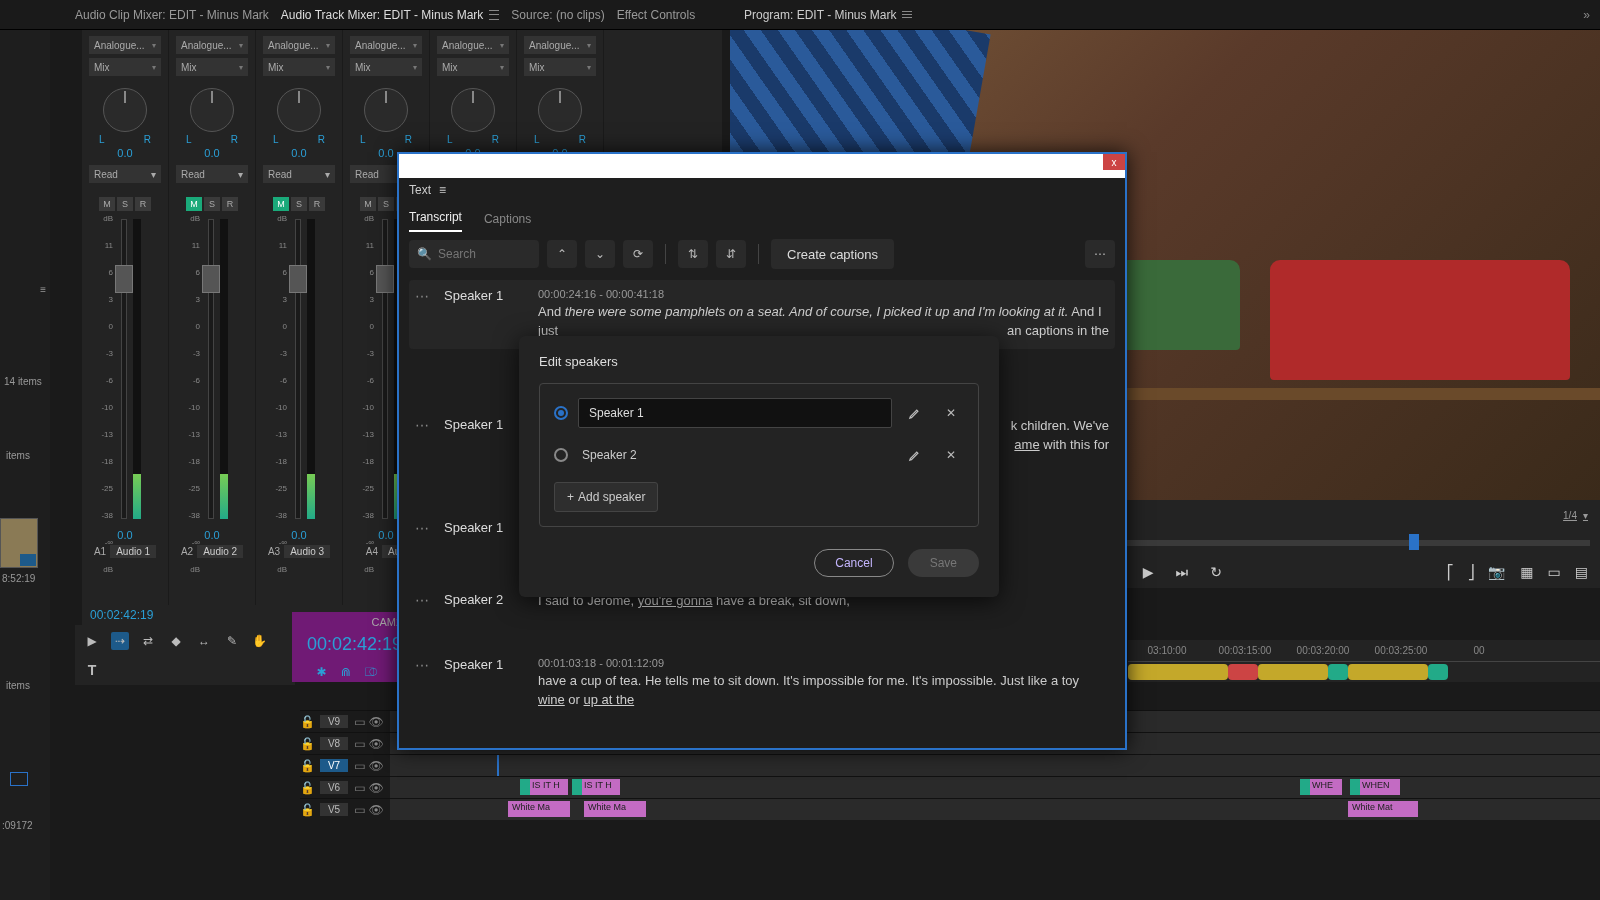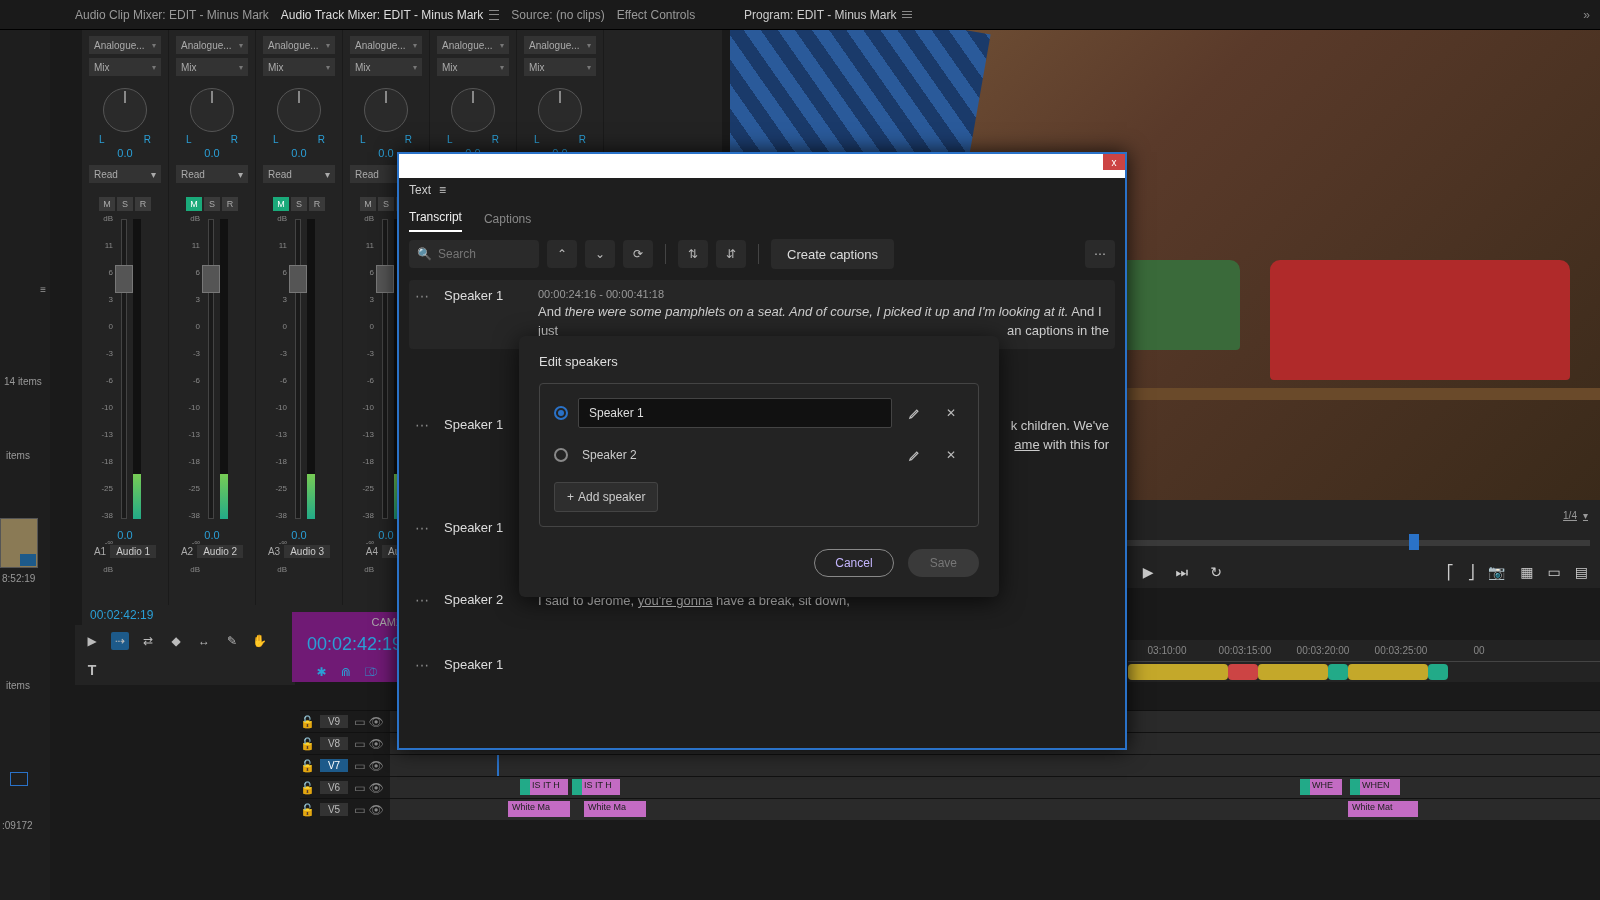--- a/index.html
+++ b/index.html
@@ -605,20 +605,24 @@
     <div class="seg" style="margin-top:40px;">
       <span class="dots">⋯</span>
       <span class="spk">Speaker 2</span>
       <div class="body">
           <div class="txt">I said to Jerome, <u>you're gonna</u> have a break, sit down,</div>
         </div>
     </div>
     <div class="seg" style="margin-top:30px;">
       <span class="dots">⋯</span>
       <span class="spk">Speaker 1</span>
+      <div class="body">
+        <div class="time">00:01:03:18 - 00:01:12:09</div>
+        <div class="txt">have a cup of tea. He tells me to sit down. It's impossible for me. It's impossible. Just like a toy <u>wine</u> or <u>up at the</u></div>
+      </div>
     </div>
 
     <div class="dlg">
       <div class="dlg-title">Edit speakers</div>
       <div class="dlg-box">
         <div class="spk-row">
           <div class="radio sel"></div>
           <input class="spk-input" value="Speaker 1" style="">
           <div class="icon-btn">
               <svg viewBox="0 0 24 24" fill="none" stroke="currentColor" stroke-width="2">

